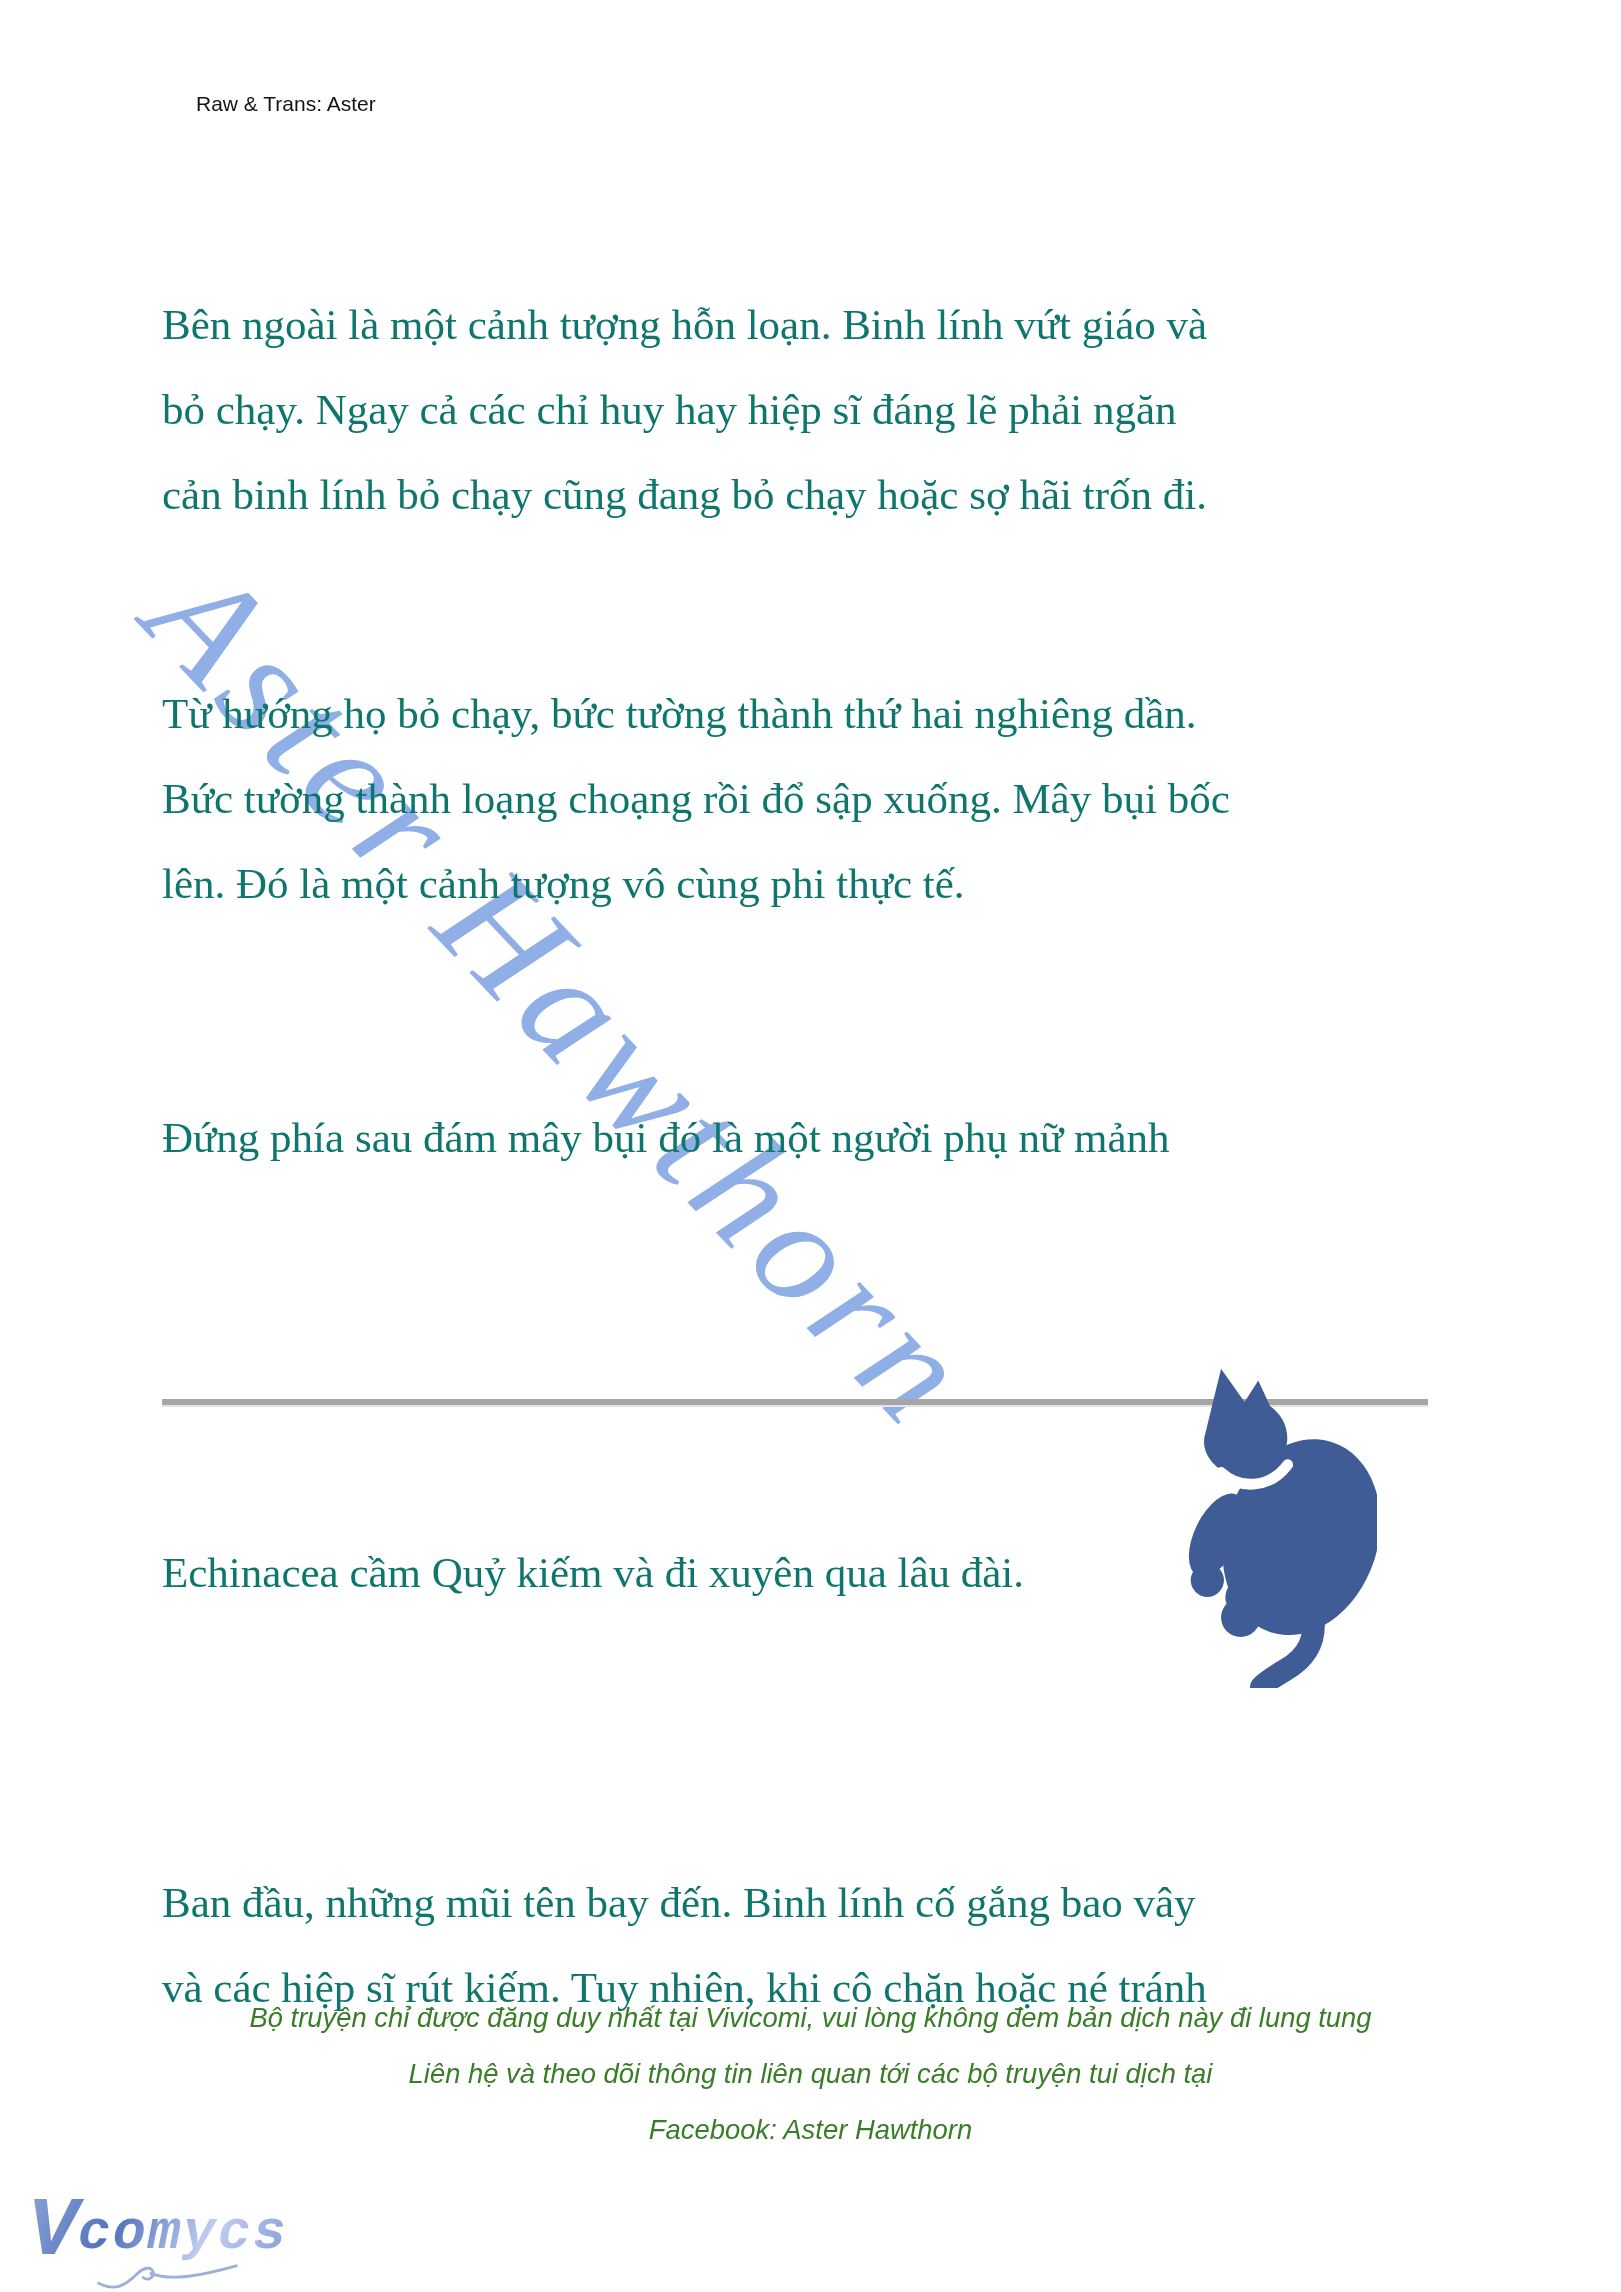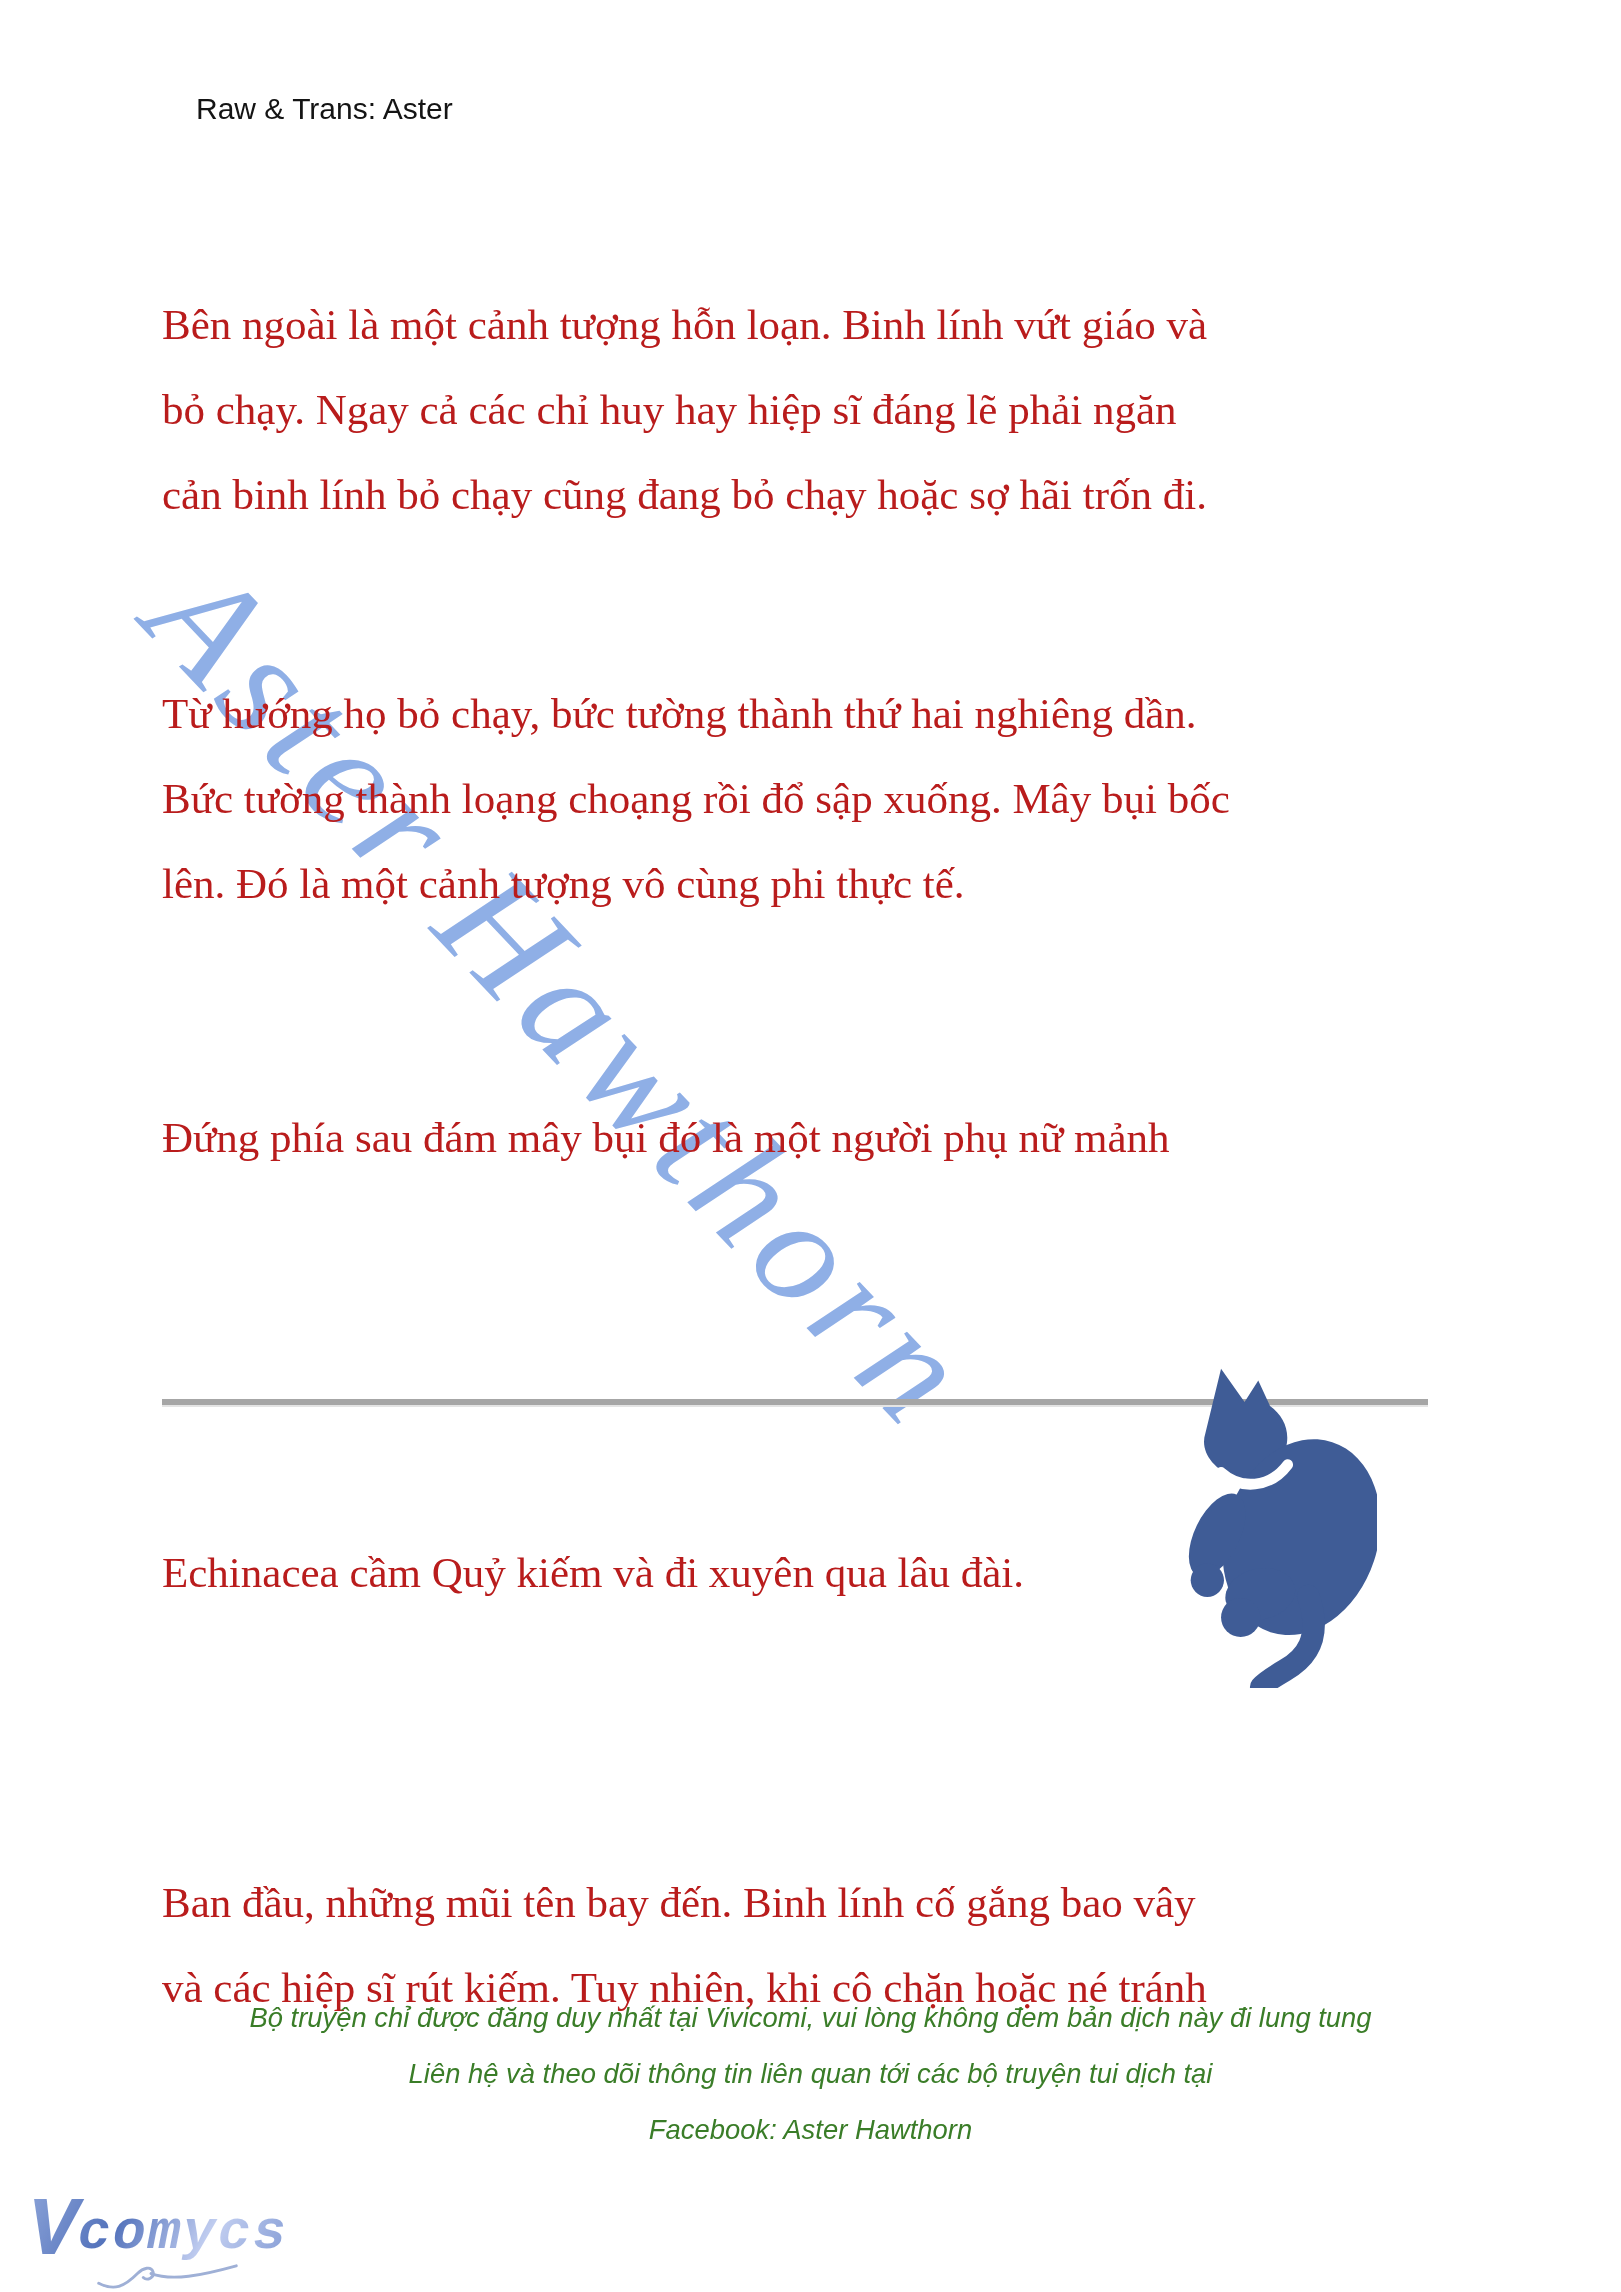--- a/index.html
+++ b/index.html
@@ -7,40 +7,40 @@
     position:relative;
     width:1621px;height:2293px;
     margin:0 auto;
     background:#ffffff;
     overflow:hidden;
     font-family:"Liberation Serif",serif;
   }
   .header-credit{
     position:absolute;left:196px;top:92px;
     font-family:"Liberation Sans",sans-serif;
-    font-size:30px;color:#141414;
+    font-size:21px;color:#141414;
     z-index:3;white-space:nowrap;
   }
   .watermark{
     position:absolute;left:240px;top:529px;
     transform:rotate(46.5deg);transform-origin:0 0;
     font-family:"Liberation Serif",serif;
     font-style:italic;
     font-size:153px;letter-spacing:9.8px;
     color:#8fafe6;
     z-index:0;white-space:nowrap;
     user-select:none;
   }
   .para{
     position:absolute;left:162px;width:1318px;
     z-index:3;
   }
   .para .line{
     height:85px;line-height:85px;
-    font-size:43px;color:#b91c1c;
+    font-size:43px;color:#0f766e;
     white-space:nowrap;
   }
   .p1{top:282px;}
   .p2{top:671px;}
   .p3{top:1095px;}
   .p4{top:1530px;}
   .p5{top:1860px;}
   .divider{
     position:absolute;left:162px;top:1399px;
     width:1266px;height:5.9px;

